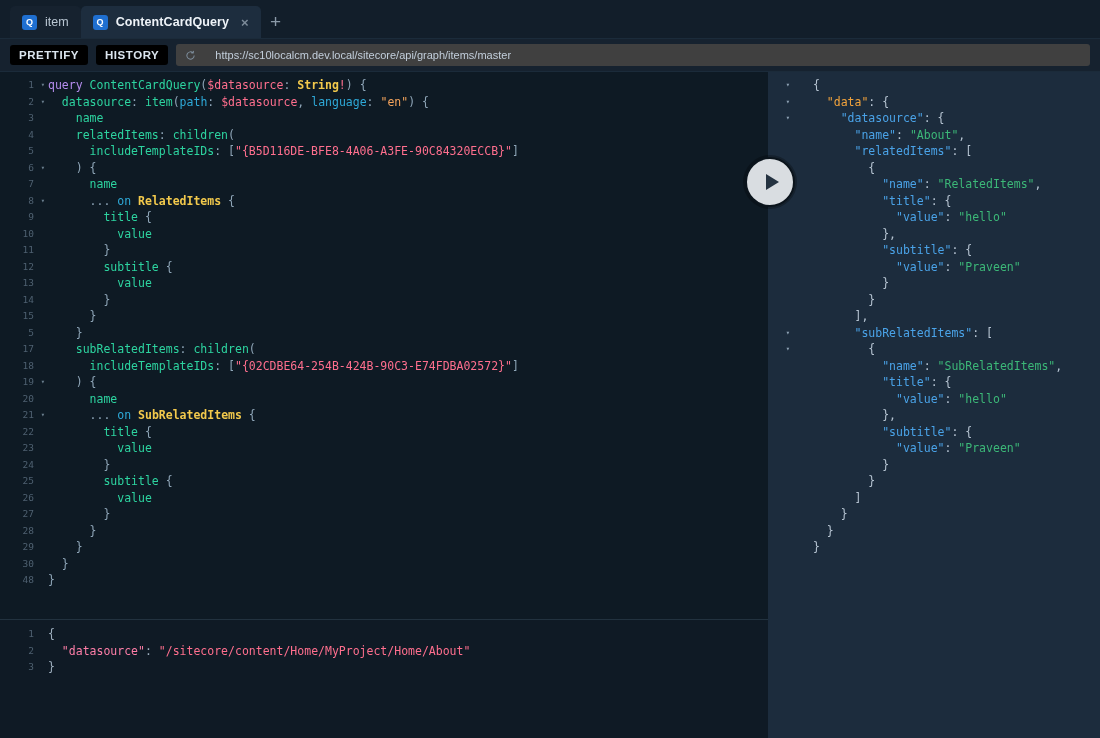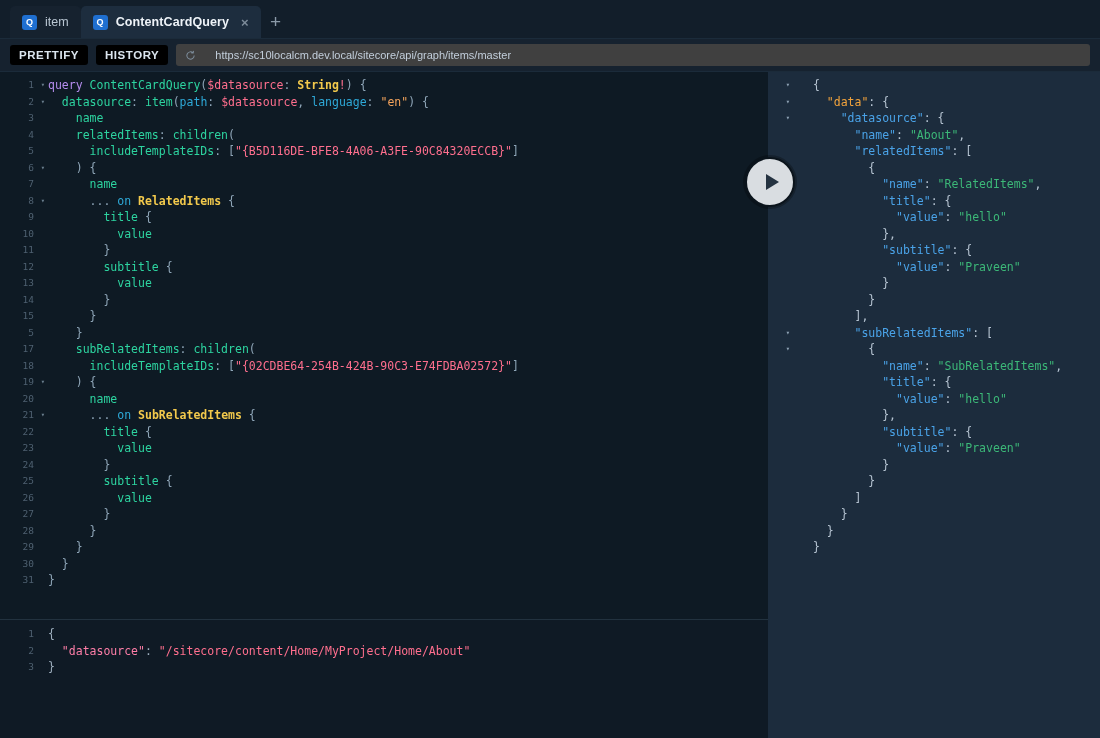--- a/index.html
+++ b/index.html
@@ -190,21 +190,21 @@
           <div class="ln"><div class="gutter">21<span class="fold">▾</span></div><div class="src">      <span class="t-dots">... </span><span class="t-on">on</span> <span class="t-frag">SubRelatedItems</span><span class="t-punc"> {</span></div></div>
           <div class="ln"><div class="gutter">22</div><div class="src">        <span class="t-field">title</span><span class="t-punc"> {</span></div></div>
           <div class="ln"><div class="gutter">23</div><div class="src">          <span class="t-field">value</span></div></div>
           <div class="ln"><div class="gutter">24</div><div class="src">        <span class="t-punc">}</span></div></div>
           <div class="ln"><div class="gutter">25</div><div class="src">        <span class="t-field">subtitle</span><span class="t-punc"> {</span></div></div>
           <div class="ln"><div class="gutter">26</div><div class="src">          <span class="t-field">value</span></div></div>
           <div class="ln"><div class="gutter">27</div><div class="src">        <span class="t-punc">}</span></div></div>
           <div class="ln"><div class="gutter">28</div><div class="src">      <span class="t-punc">}</span></div></div>
           <div class="ln"><div class="gutter">29</div><div class="src">    <span class="t-punc">}</span></div></div>
           <div class="ln"><div class="gutter">30</div><div class="src">  <span class="t-punc">}</span></div></div>
-          <div class="ln"><div class="gutter">31</div><div class="src"><span class="t-punc">}</span></div></div>
+          <div class="ln"><div class="gutter">48</div><div class="src"><span class="t-punc">}</span></div></div>
         </div>
 
       <div class="varspanel">
         <div class="varseditor code" id="vars-editor">
             <div class="ln"><div class="gutter">1</div><div class="src"><span class="v-punc">{</span></div></div>
             <div class="ln"><div class="gutter">2</div><div class="src">  <span class="v-key">"datasource"</span><span class="v-punc">: </span><span class="v-str">"/sitecore/content/Home/MyProject/Home/About"</span></div></div>
             <div class="ln"><div class="gutter">3</div><div class="src"><span class="v-punc">}</span></div></div>
           </div>
       </div>
     </div>

